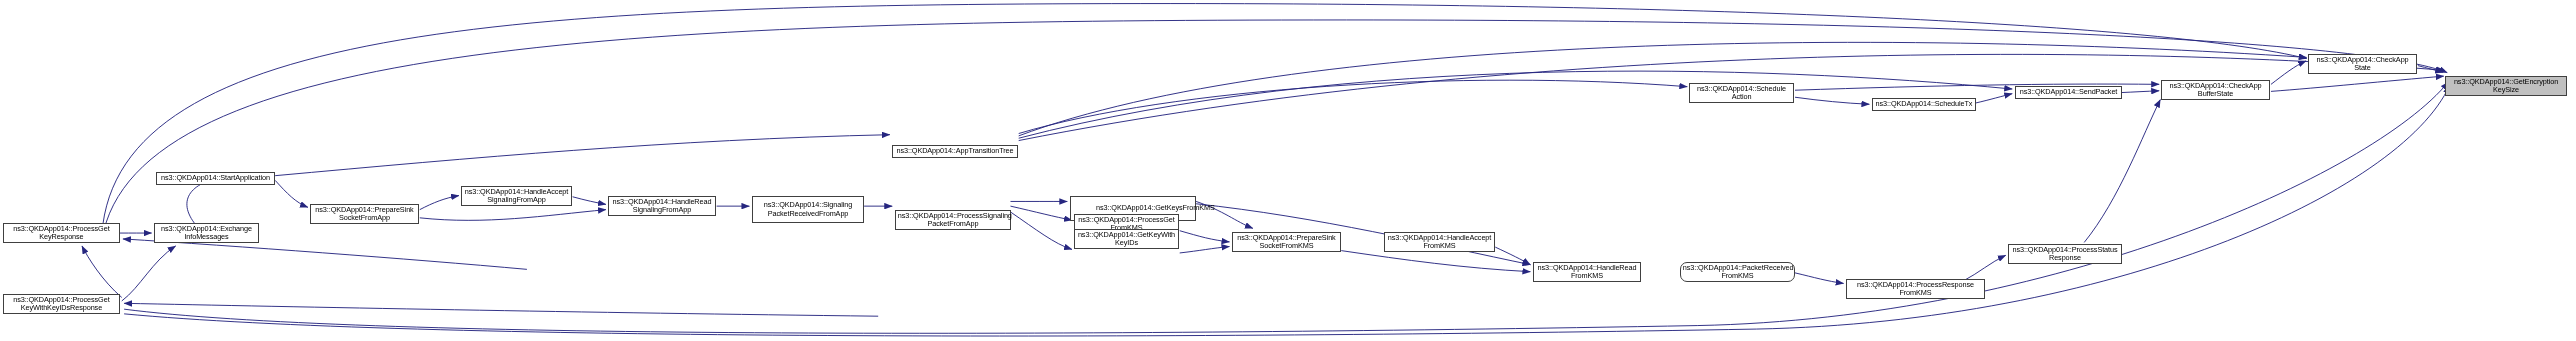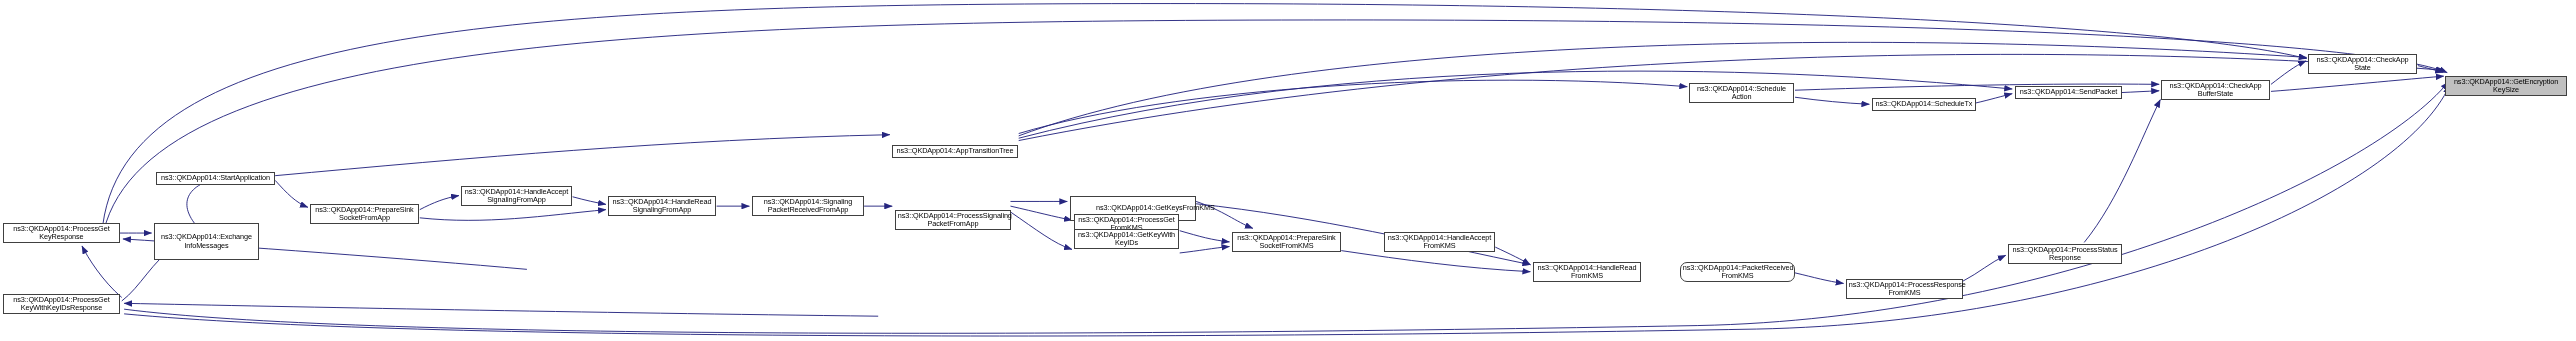--- a/index.html
+++ b/index.html
@@ -109,48 +109,48 @@
   <div class="gnode" style="left: 2308px; top: 54px; width: 109px; height: 20px; border-color: rgb(64, 64, 64);"><span>ns3::QKDApp014::CheckApp
 State</span></div>
   <div class="gnode" style="left: 2161px; top: 80px; width: 109px; height: 20px; border-color: rgb(64, 64, 64);"><span>ns3::QKDApp014::CheckApp
 BufferState</span></div>
   <div class="gnode" style="left: 2015px; top: 86px; width: 107px; height: 13px; border-color: rgb(64, 64, 64);"><span>ns3::QKDApp014::SendPacket</span></div>
   <div class="gnode" style="left: 1872px; top: 98px; width: 104px; height: 13px; border-color: rgb(64, 64, 64);"><span>ns3::QKDApp014::ScheduleTx</span></div>
   <div class="gnode" style="left: 1689px; top: 83px; width: 105px; height: 20px; border-color: rgb(64, 64, 64);"><span>ns3::QKDApp014::Schedule
 Action</span></div>
   <div class="gnode" style="left: 2008px; top: 244px; width: 114px; height: 20px; border-color: rgb(64, 64, 64);"><span>ns3::QKDApp014::ProcessStatus
 Response</span></div>
-  <div class="gnode" style="left: 1846px; top: 279px; width: 117px; height: 20px; border-color: rgb(64, 64, 64);"><span>ns3::QKDApp014::ProcessResponse
+  <div class="gnode" style="left: 1846px; top: 279px; width: 139px; height: 20px; border-color: rgb(64, 64, 64);"><span>ns3::QKDApp014::ProcessResponse
 FromKMS</span></div>
   <div class="gnode" style="left: 1680px; top: 262px; width: 115px; height: 20px; border-color: rgb(64, 64, 64); border-radius: 7px;"><span>ns3::QKDApp014::PacketReceived
 FromKMS</span></div>
   <div class="gnode" style="left: 1533px; top: 262px; width: 108px; height: 20px; border-color: rgb(64, 64, 64);"><span>ns3::QKDApp014::HandleRead
 FromKMS</span></div>
   <div class="gnode" style="left: 1384px; top: 232px; width: 111px; height: 20px; border-color: rgb(64, 64, 64);"><span>ns3::QKDApp014::HandleAccept
 FromKMS</span></div>
   <div class="gnode" style="left: 1232px; top: 232px; width: 109px; height: 20px; border-color: rgb(64, 64, 64);"><span>ns3::QKDApp014::PrepareSink
 SocketFromKMS</span></div>
   <div class="gnode" style="left: 1070px; top: 196px; width: 126px; height: 25px; border-color: rgb(64, 64, 64); padding-left: 25px;"><span>ns3::QKDApp014::GetKeysFromKMS</span></div>
   <div class="gnode" style="left: 1074px; top: 214px; width: 105px; height: 20px; border-color: rgb(64, 64, 64);"><span>ns3::QKDApp014::ProcessGet
 FromKMS</span></div>
   <div class="gnode" style="left: 1074px; top: 229px; width: 105px; height: 20px; border-color: rgb(64, 64, 64);"><span>ns3::QKDApp014::GetKeyWith
 KeyIDs</span></div>
   <div class="gnode" style="left: 895px; top: 196px; width: 116px; height: 20px; border-color: rgb(64, 64, 64); margin-top: 14px;"><span>ns3::QKDApp014::ProcessSignaling
 PacketFromApp</span></div>
   <div class="gnode" style="left: 892px; top: 123px; width: 126px; height: 13px; border-color: rgb(64, 64, 64); margin-top: 22px;"><span>ns3::QKDApp014::AppTransitionTree</span></div>
-  <div class="gnode" style="left: 752px; top: 196px; width: 112px; height: 20px; border-color: rgb(64, 64, 64);"><span>ns3::QKDApp014::Signaling
+  <div class="gnode" style="left: 752px; top: 196px; width: 112px; height: 27px; border-color: rgb(64, 64, 64);"><span>ns3::QKDApp014::Signaling
 PacketReceivedFromApp</span></div>
   <div class="gnode" style="left: 608px; top: 196px; width: 108px; height: 20px; border-color: rgb(64, 64, 64);"><span>ns3::QKDApp014::HandleRead
 SignalingFromApp</span></div>
   <div class="gnode" style="left: 461px; top: 186px; width: 111px; height: 20px; border-color: rgb(64, 64, 64);"><span>ns3::QKDApp014::HandleAccept
 SignalingFromApp</span></div>
   <div class="gnode" style="left: 310px; top: 204px; width: 109px; height: 20px; border-color: rgb(64, 64, 64);"><span>ns3::QKDApp014::PrepareSink
 SocketFromApp</span></div>
   <div class="gnode" style="left: 156px; top: 172px; width: 119px; height: 13px; border-color: rgb(64, 64, 64);"><span>ns3::QKDApp014::StartApplication</span></div>
-  <div class="gnode" style="left: 154px; top: 223px; width: 105px; height: 37px; border-color: rgb(64, 64, 64);"><span>ns3::QKDApp014::Exchange
+  <div class="gnode" style="left: 154px; top: 223px; width: 105px; height: 20px; border-color: rgb(64, 64, 64);"><span>ns3::QKDApp014::Exchange
 InfoMessages</span></div>
   <div class="gnode" style="left: 2.9px; top: 223px; width: 117px; height: 20px; border-color: rgb(64, 64, 64);"><span>ns3::QKDApp014::ProcessGet
 KeyResponse</span></div>
   <div class="gnode" style="left: 2.9px; top: 294px; width: 117px; height: 20px; border-color: rgb(64, 64, 64);"><span>ns3::QKDApp014::ProcessGet
 KeyWithKeyIDsResponse</span></div>
 
 </div>
 
 
 </body></html>

